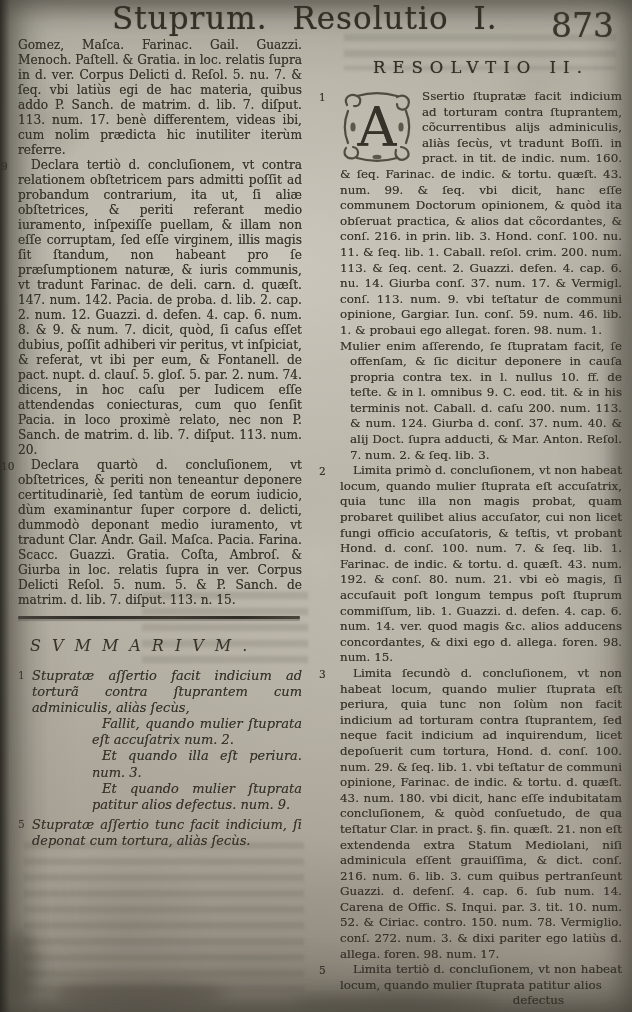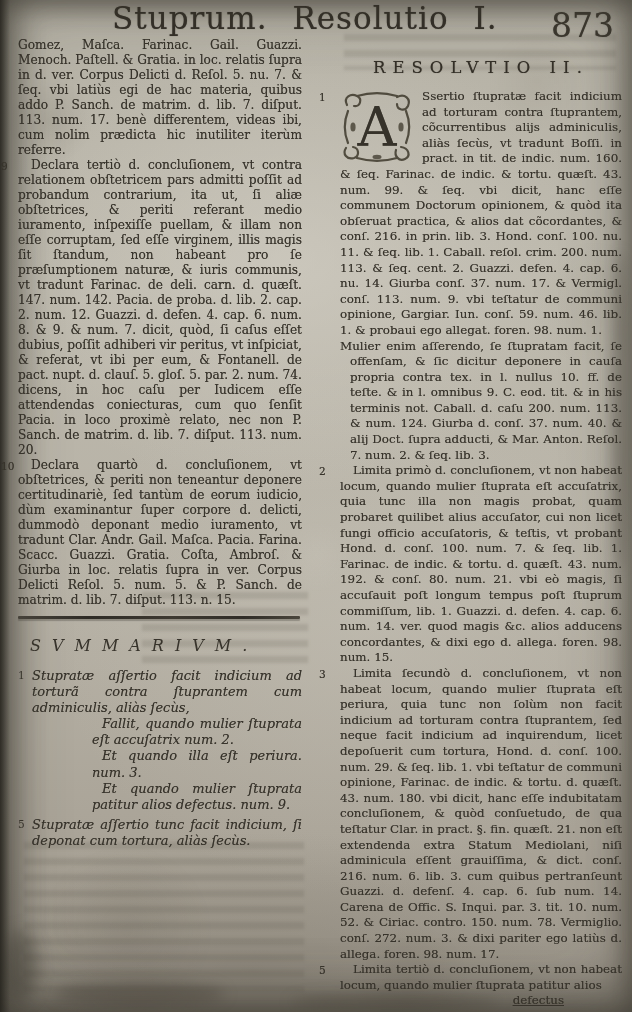--- a/index.html
+++ b/index.html
@@ -96,21 +96,20 @@
     font-size:16.5px; letter-spacing:7px; text-align:center;
     margin:0 0 12px 0; color:#332f27; text-shadow:0 0 .8px rgba(51,47,39,.6);
   }
 
   .dropcap {
     float:left; width:74px; height:72px; margin:2px 8px 1px 0; display:block;
   }
   .catchword {
     text-align:right; padding-right:58px; font-size:11.9px; line-height:15.6px;
     text-shadow:0 0 .6px rgba(55,51,43,.6);
-    text-decoration:underline;
   }
 </style>
 </head>
 <body>
 
 <div class="page">
 
   <div class="gutter"></div>
   <div class="ghost" style="left:344px; top:34px; width:272px; height:36px;"></div>
   <div class="ghost" style="left:142px; top:592px; width:166px; height:72px;"></div>

